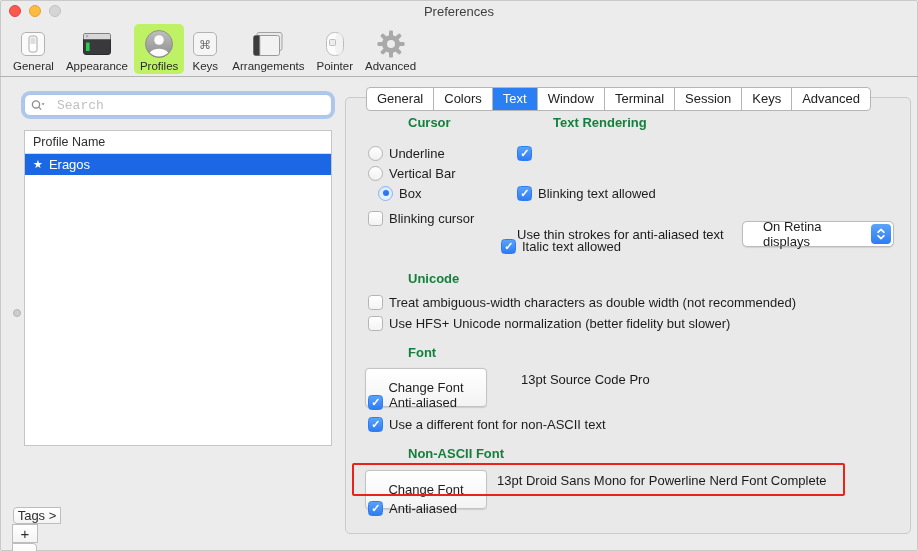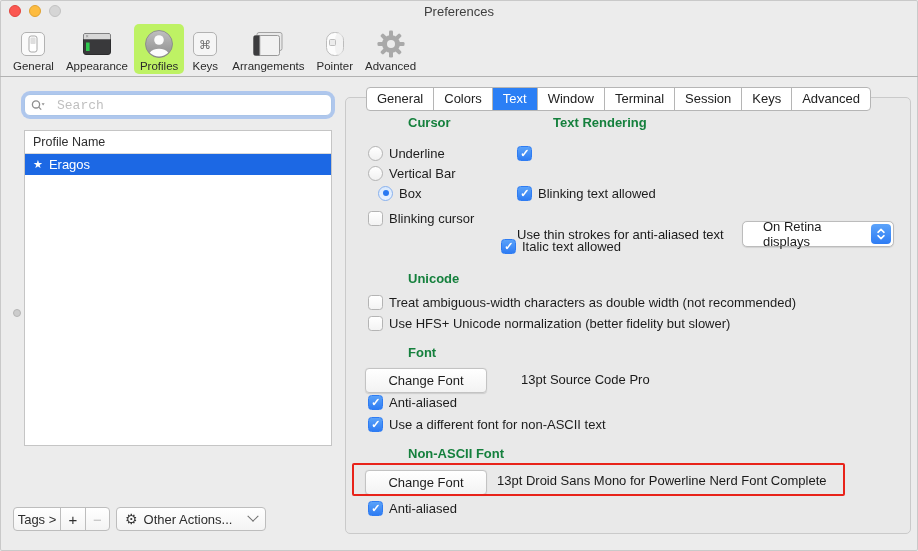--- a/index.html
+++ b/index.html
@@ -26,21 +26,21 @@
   .search{position:absolute;left:24px;top:94px;width:308px;height:22px;background:#fff;border:1px solid #a9c4e8;border-radius:6px;box-shadow:0 0 0 3px rgba(125,170,238,.55);display:flex;align-items:center;padding:0 6px;box-sizing:border-box;}
   .search input{border:none;outline:none;flex:1;font-size:13px;color:#404040;background:transparent;padding:0;margin-left:11px;font-family:Liberation Mono, monospace;}
   .search input::placeholder{color:#bfbfbf;}
   .plist{position:absolute;left:24px;top:130px;width:308px;height:316px;background:#fff;border:1px solid #c5c5c5;box-sizing:border-box;}
   .plist-header{height:22px;line-height:22px;padding-left:8px;font-size:12.5px;color:#2e2e2e;border-bottom:1px solid #dadada;}
   .prow{height:21px;display:flex;align-items:center;gap:6px;padding-left:8px;font-size:13px;}
   .prow.selected{background:#1c68e4;color:#fff;}
   .prow .star{font-size:11px;line-height:21px;}
   .handle-dot{position:absolute;left:13px;top:309px;width:8px;height:8px;border-radius:50%;background:#cccccc;border:1px solid #b5b5b5;box-sizing:border-box;}
 
-  .sfooter{position:absolute;left:13px;top:507px;height:24px;display:flex;align-items:stretch;}
+  .sfooter{position:absolute;left:13px;top:507px;height:40px;display:flex;align-items:stretch;flex-direction:column;}
   .fbtn{background:linear-gradient(#ffffff,#f4f4f4);border:1px solid #bdbdbd;font-size:13px;color:#2d2d2d;display:flex;align-items:center;justify-content:center;box-sizing:border-box;}
   .fbtn.tags{width:48px;border-radius:4px 0 0 4px;}
   .fbtn.add{width:26px;margin-left:-1px;font-size:15px;}
   .fbtn.remove{width:25px;margin-left:-1px;border-radius:0 4px 4px 0;color:#bdbdbd;font-size:15px;}
   .fbtn.other{margin-left:6px;width:150px;border-radius:4px;justify-content:flex-start;padding:0 8px;gap:6px;}
   .fbtn.other .gear-glyph{font-size:14px;color:#3a3a3a;}
   .fbtn.other .spacer{flex:1;}
   .chev{width:7px;height:7px;border-right:1.5px solid #6f6f6f;border-bottom:1.5px solid #6f6f6f;transform:rotate(45deg) translate(-2px,-2px);}
 
   
@@ -55,21 +55,21 @@
   .valtext{position:absolute;font-size:13px;color:#1a1a1a;white-space:nowrap;}
 
   .radio{width:15px;height:15px;border-radius:50%;background:linear-gradient(#ffffff,#f1f1f1);border:1px solid #b4b4b4;box-sizing:border-box;position:relative;flex:0 0 auto;}
   .radio.on{background:linear-gradient(#d9e9fd,#eaf2fe);border-color:#88b1ef;}
   .radio.on::after{content:"";position:absolute;left:3.5px;top:3.5px;width:6px;height:6px;border-radius:50%;background:#2a79f2;}
 
   .cb{width:15px;height:15px;border-radius:3.5px;background:linear-gradient(#ffffff,#f3f3f3);border:1px solid #b4b4b4;box-sizing:border-box;position:relative;flex:0 0 auto;}
   .cb.on{background:linear-gradient(#5aa2f9,#2e7cf3);border-color:#2e7cf3;}
   .cb.on::after{content:"✓";position:absolute;left:2.2px;top:0.4px;font-size:11px;font-weight:bold;color:#fff;line-height:13px;}
 
-  .pushbtn{position:absolute;width:122px;height:25px;background:linear-gradient(#ffffff,#f3f3f3);border:1px solid #c3c3c3;border-radius:4px;font-size:13px;color:#1d1d1d;display:flex;align-items:center;justify-content:center;box-sizing:border-box;box-shadow:0 0.5px 1px rgba(0,0,0,.12);}
+  .pushbtn{position:absolute;width:122px;height:39px;background:linear-gradient(#ffffff,#f3f3f3);border:1px solid #c3c3c3;border-radius:4px;font-size:13px;color:#1d1d1d;display:flex;align-items:center;justify-content:center;box-sizing:border-box;box-shadow:0 0.5px 1px rgba(0,0,0,.12);}
 
   .select{position:absolute;left:742px;top:221px;width:152px;height:26px;background:#fff;border:1px solid #bcbcbc;border-radius:5px;box-sizing:border-box;display:flex;align-items:center;box-shadow:0 0.5px 1px rgba(0,0,0,.1);}
   .select .sel-label{flex:1;text-align:left;font-size:13px;color:#1c1c1c;padding-left:20px;}
   .stepper{width:20px;height:20px;margin-right:2px;border-radius:4px;background:linear-gradient(#5ba3fa,#2e7cf4);display:flex;align-items:center;justify-content:center;}
 
   .redbox{position:absolute;left:352px;top:463px;width:493px;height:33px;border:2.5px solid #e8231a;border-radius:2px;box-sizing:border-box;pointer-events:none;}
 </style>
 </head>
 <body>
 

